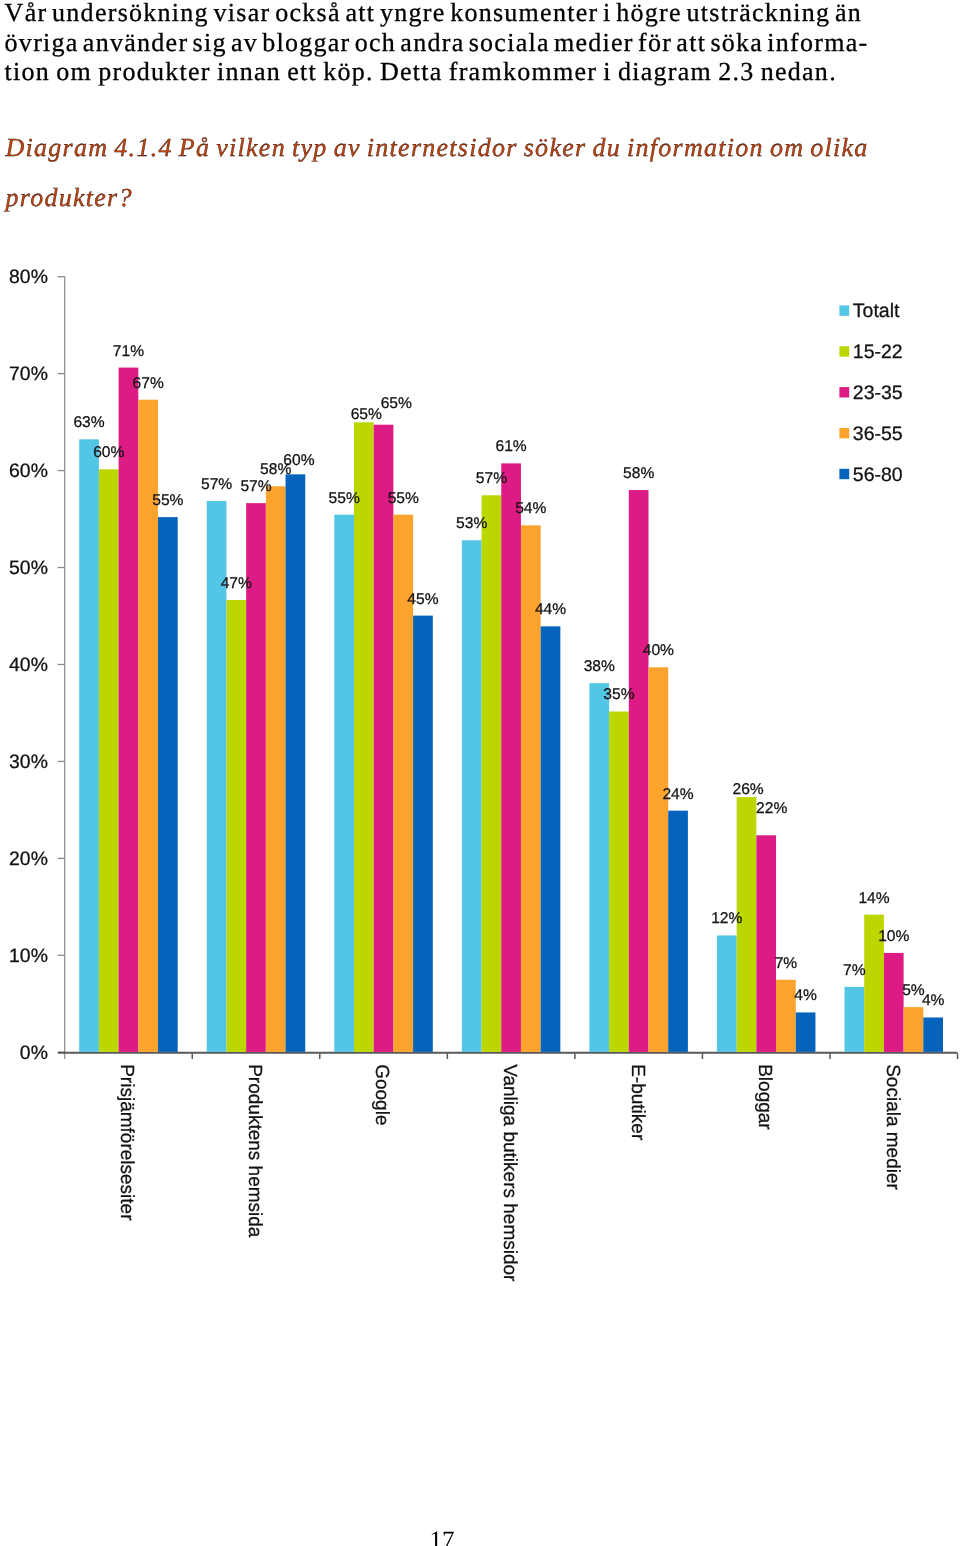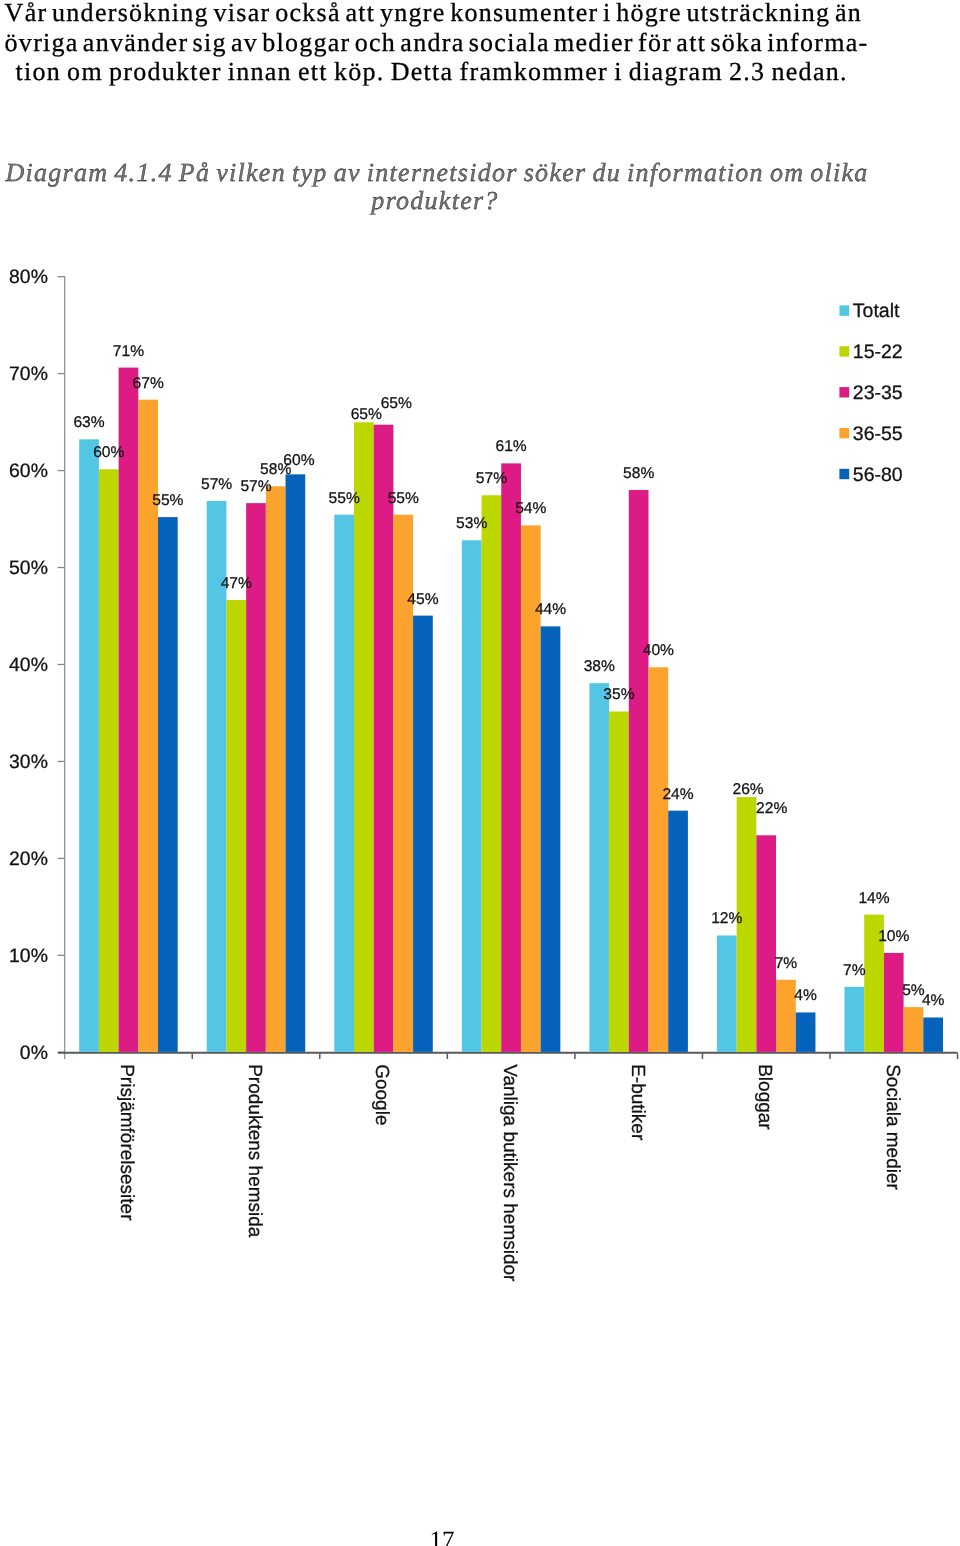--- a/index.html
+++ b/index.html
@@ -1,26 +1,26 @@
 <!DOCTYPE html>
 <html><head>
 <meta charset="utf-8">
 <title>Diagram 4.1.4</title>
 <style>
   html,body{margin:0;padding:0;}
   body{width:960px;height:1546px;background:#fff;font-family:"Liberation Serif",serif;overflow:hidden;position:relative;-webkit-font-smoothing:antialiased;text-rendering:geometricPrecision;}
-  .page{position:absolute;inset:0;transform:translateZ(0);text-align:center;}
+  .page{position:absolute;inset:0;transform:translateZ(0);}
   .body-text{position:absolute;left:4.6px;top:-2px;width:854px;font-size:26px;line-height:29.7px;color:#000;}
-  .heading{position:absolute;left:5.5px;top:159px;width:859px;font-size:26px;line-height:28px;font-style:italic;color:#737373;}
+  .heading{position:absolute;left:5.5px;top:134px;width:859px;font-size:26px;line-height:28px;font-style:italic;color:#c2410c;}
   .bline,.hline{white-space:nowrap;-webkit-text-stroke:0.3px #000;}
   .bline.l1{letter-spacing:1.27px;word-spacing:-3.07px;}
   .bline.l2{letter-spacing:1.27px;word-spacing:-3.54px;}
   .bline.l3{letter-spacing:1.27px;word-spacing:-1.6px;}
   .hline.h1{letter-spacing:1.27px;word-spacing:-1.7px;}
-  .hline.h2{letter-spacing:1.27px;}
+  .hline.h2{letter-spacing:1.27px;margin-top:22px;}
   .pageno{position:absolute;left:429.5px;top:1525.5px;font-size:25px;line-height:30px;color:#000;}
   .chart{position:absolute;left:0;top:0;width:960px;height:1330px;}
   .chart text{stroke:#111;stroke-width:0.26px;paint-order:stroke fill;}
 </style>
 </head>
 <body>
 
 <div class="page">
   <div class="body-text">
     <div class="bline l1">Vår undersökning visar också att yngre konsumenter i högre utsträckning än</div>

